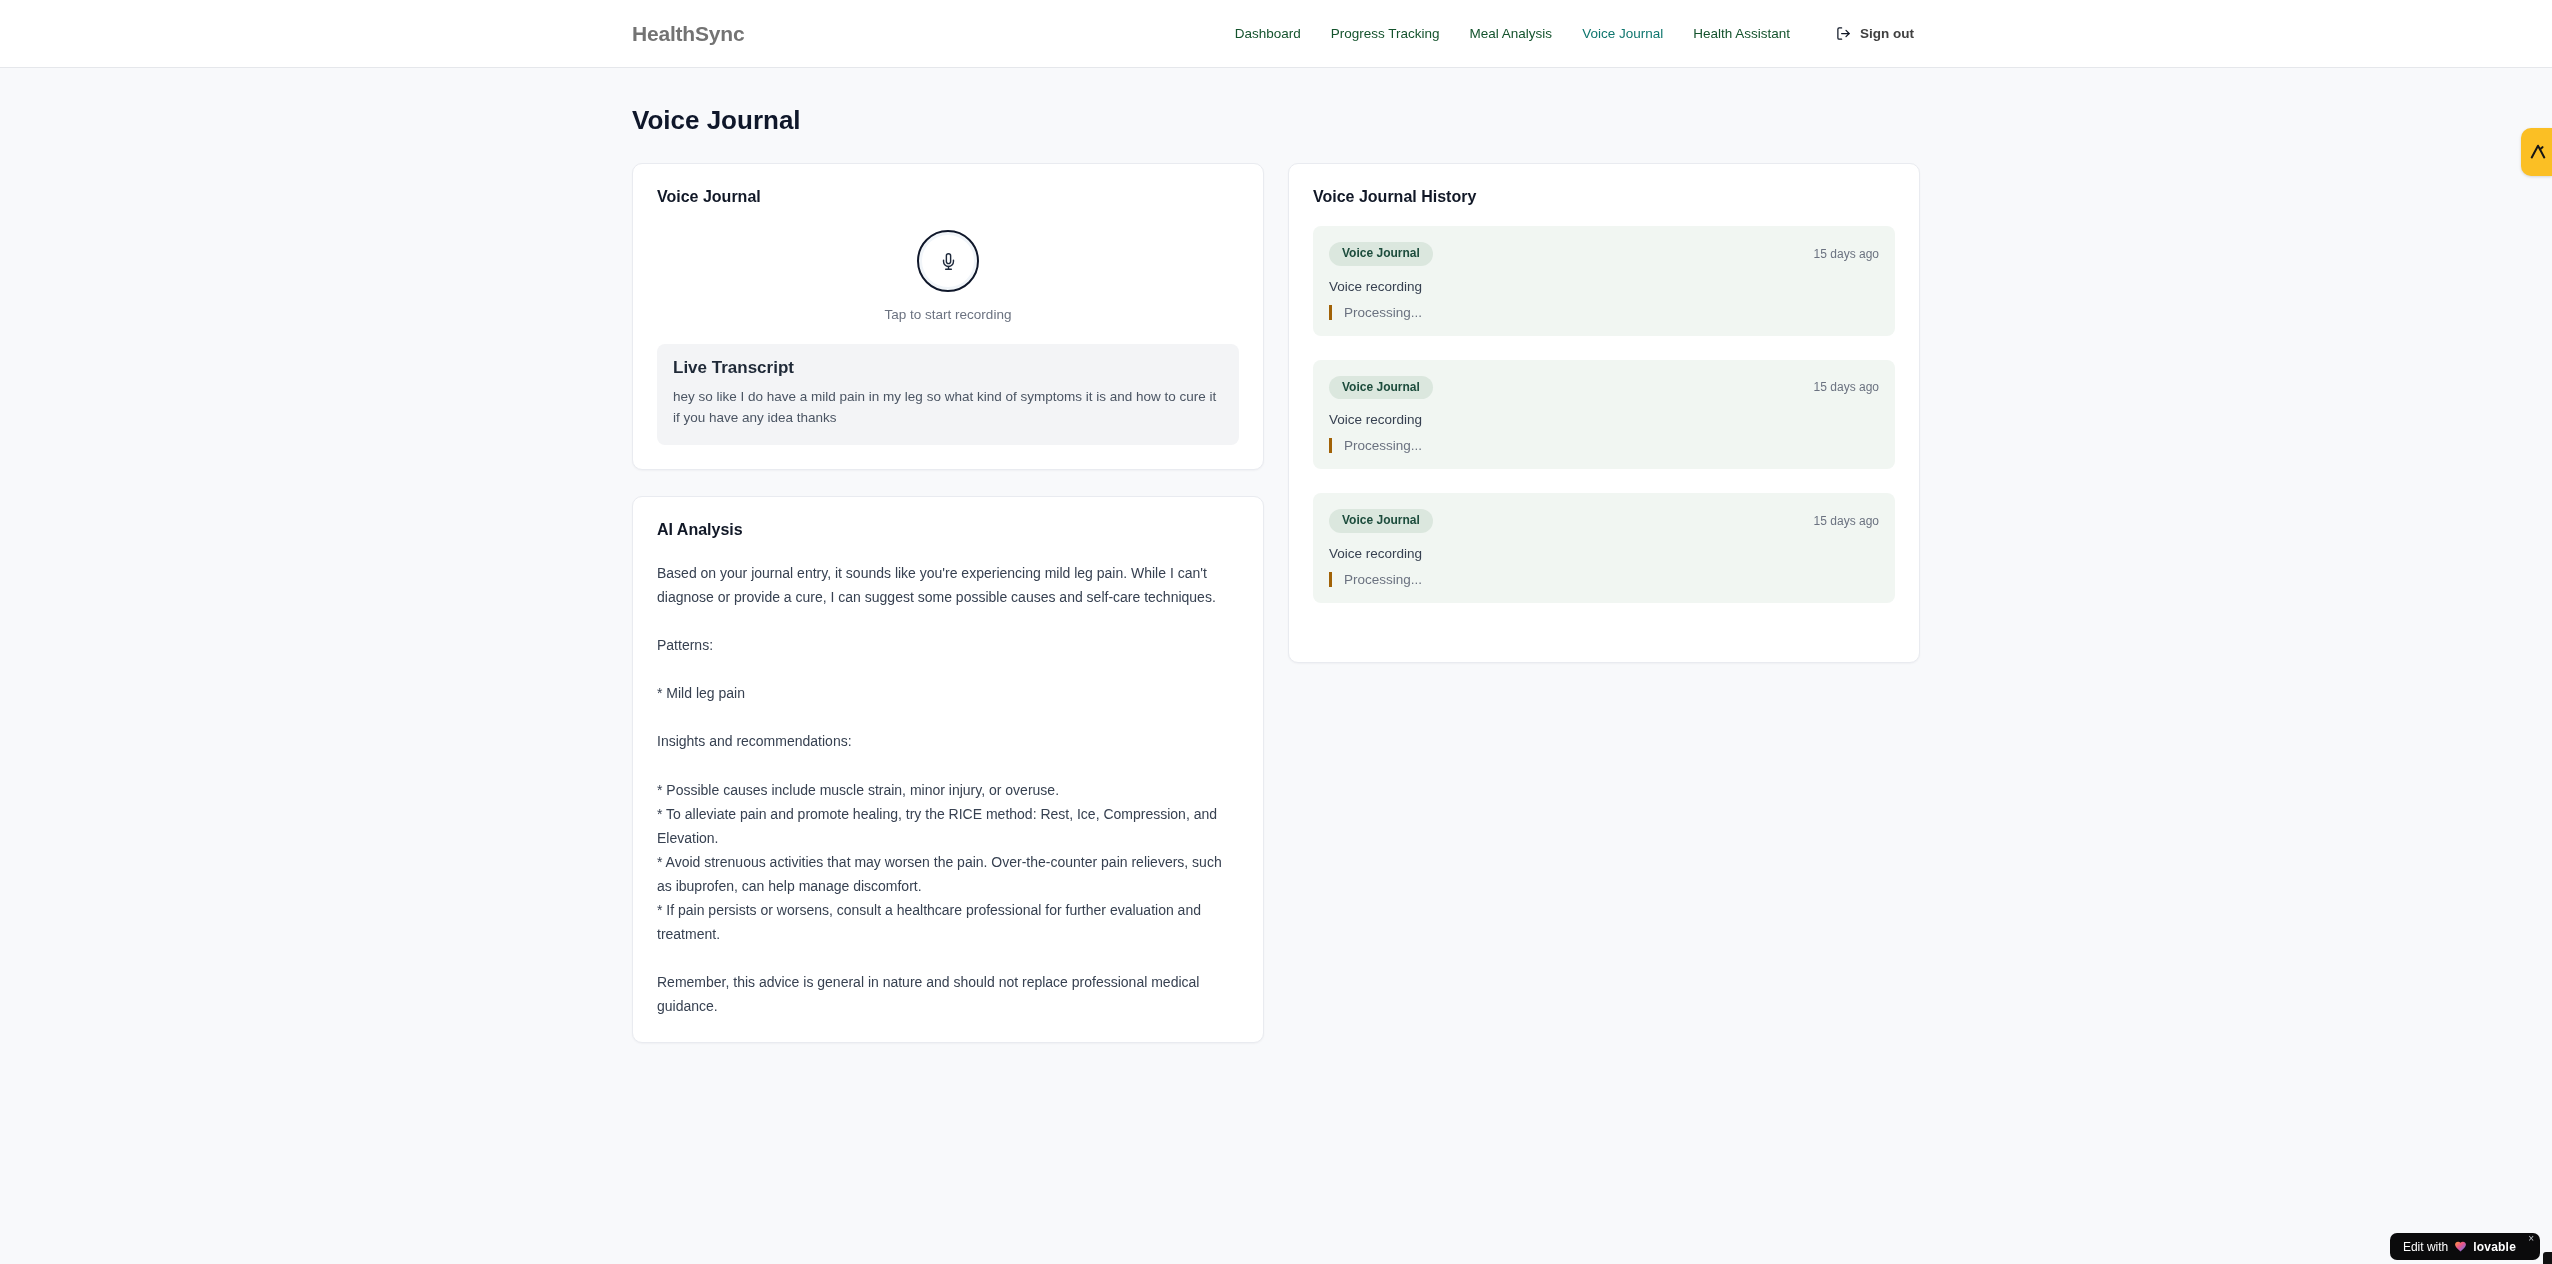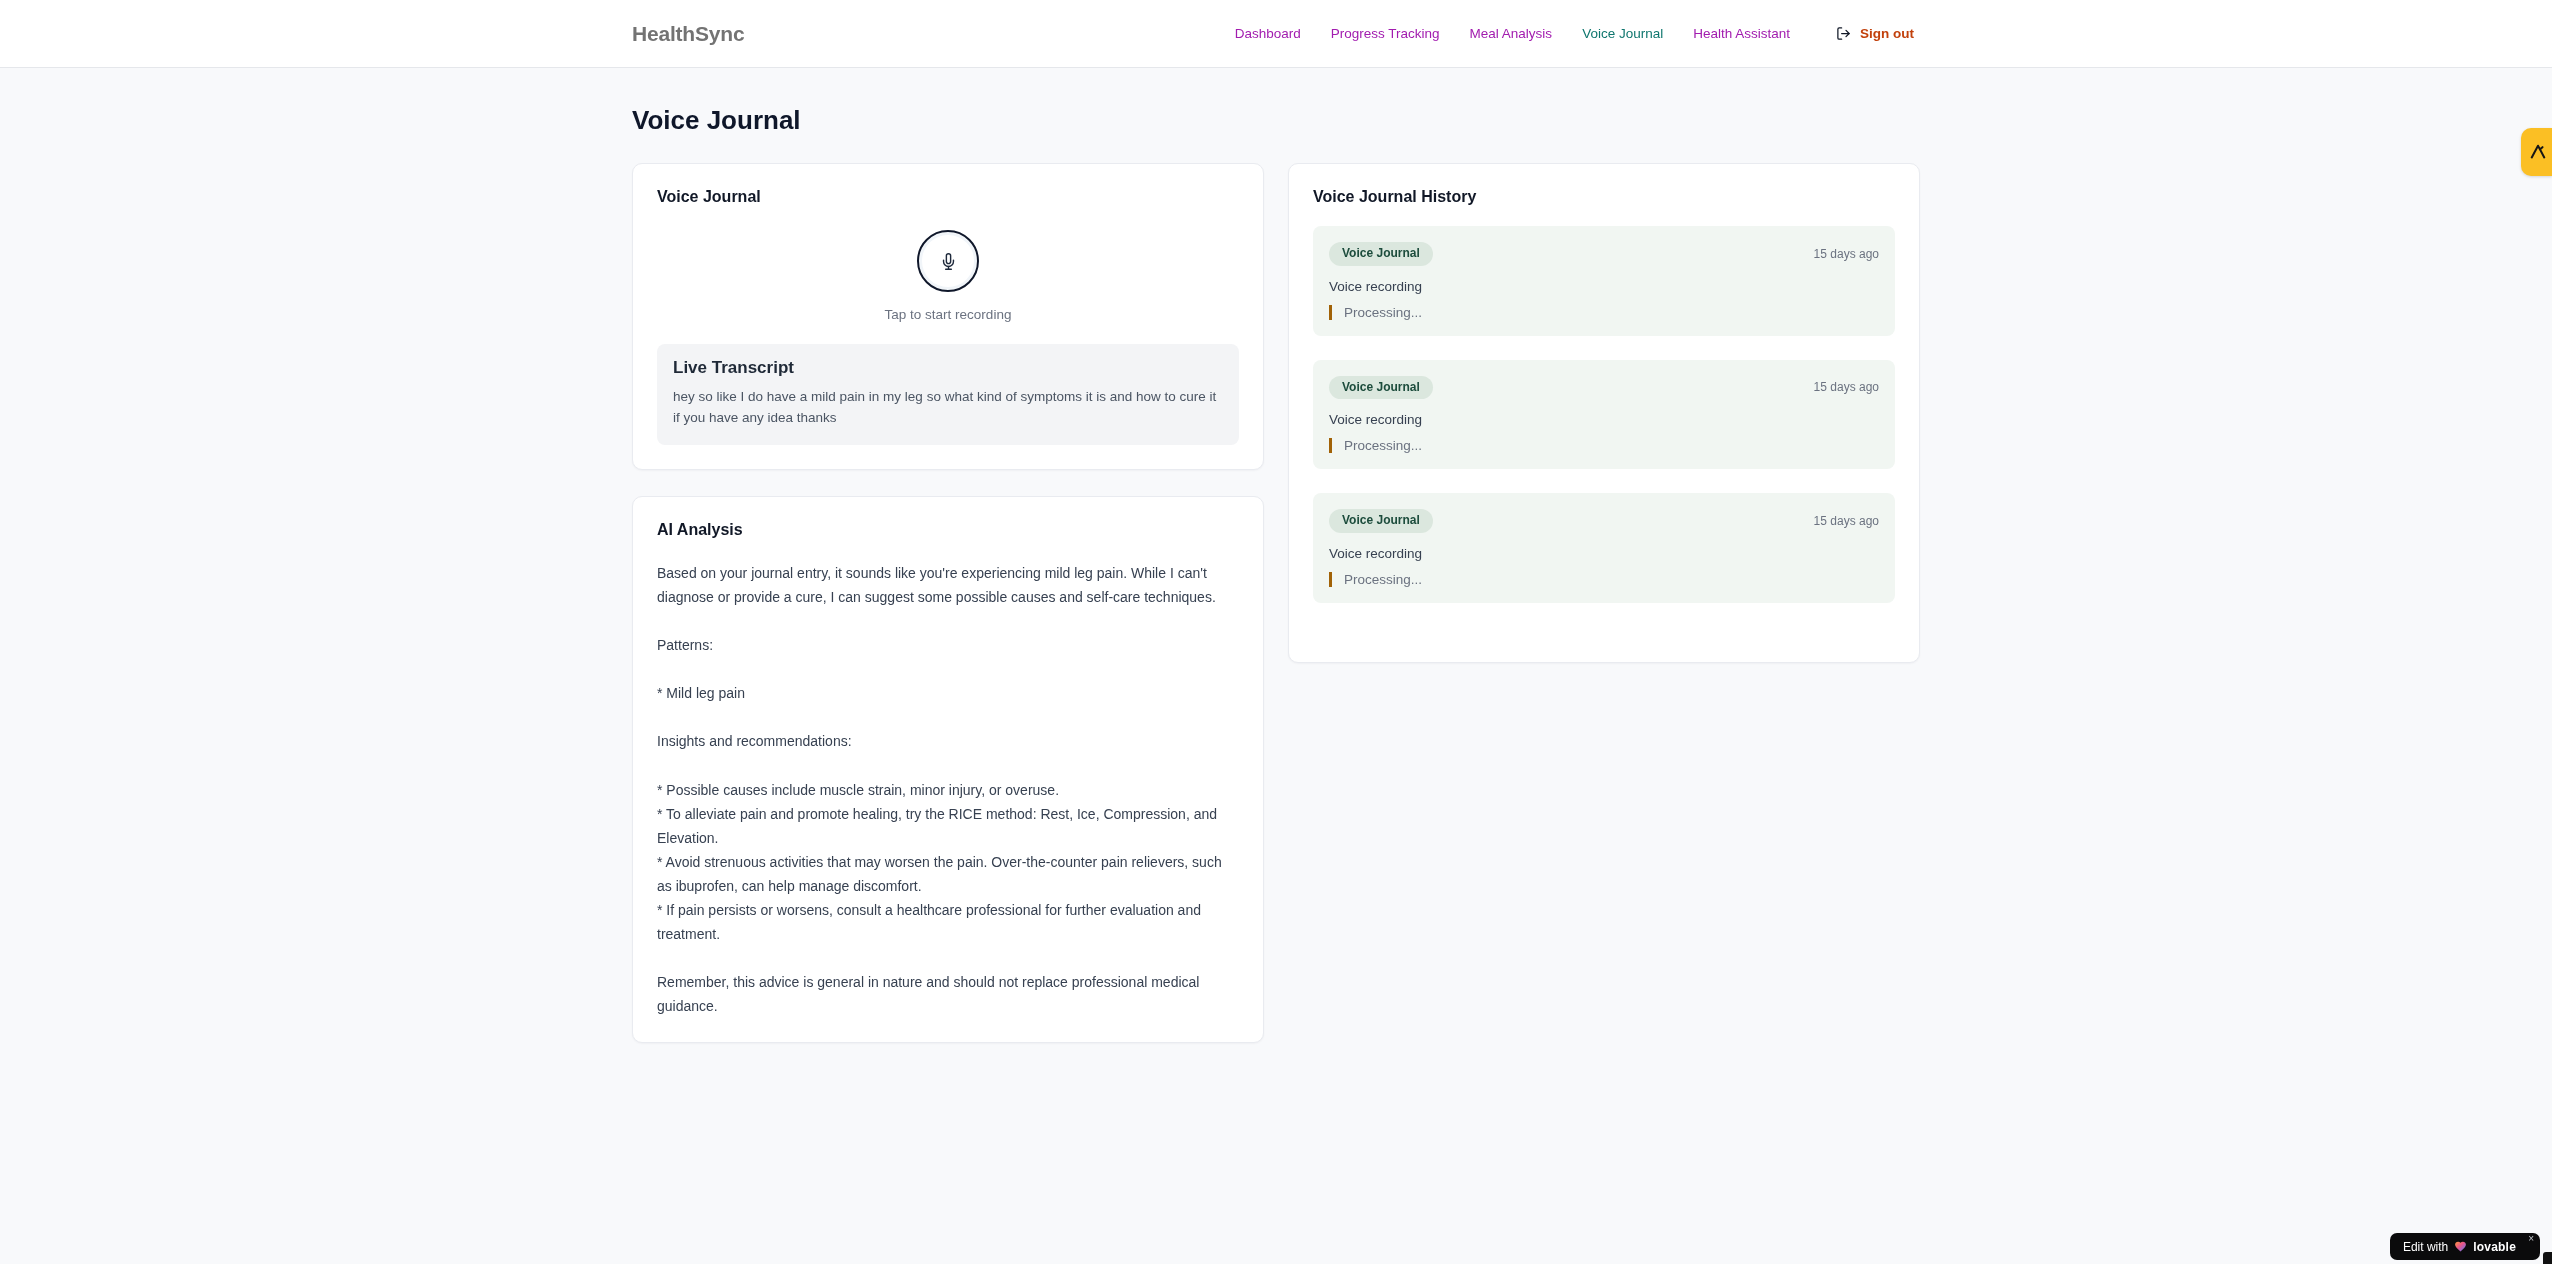--- a/index.html
+++ b/index.html
@@ -18,25 +18,25 @@
     height:68px; background:#ffffff;
     border-bottom:1px solid #e5e7eb;
     display:flex; align-items:center;
   }
   .header-inner {
     width:1288px; margin:0 auto;
     display:flex; align-items:center; justify-content:space-between;
   }
   .logo { font-size:21px; font-weight:700; color:#737373; letter-spacing:-0.2px; cursor:pointer; }
   .nav { display:flex; align-items:center; gap:30px; }
-  .nav-item { font-size:13.5px; color:#a21caf; cursor:pointer; white-space:nowrap; }
+  .nav-item { font-size:13.5px; color:#14532d; cursor:pointer; white-space:nowrap; }
   .nav-item.active { color:#0f766e; font-weight:500; }
   .signout-btn {
     display:flex; align-items:center; gap:9px;
-    font-size:13.5px; font-weight:600; color:#c2410c;
+    font-size:13.5px; font-weight:600; color:#404040;
     margin-left:10px; cursor:pointer; background:none; border:none;
     font-family:inherit;
   }
   .signout-btn svg { width:15px; height:15px; stroke:#111827; }
 
   
   .main { width:1288px; margin:0 auto; padding-top:37px; }
   .page-title { font-size:26px; font-weight:800; margin:0 0 27px 0; color:#0f172a; }
   .grid { display:grid; grid-template-columns:1fr 1fr; gap:24px; align-items:start; }
   .col-left { display:flex; flex-direction:column; gap:26px; }

